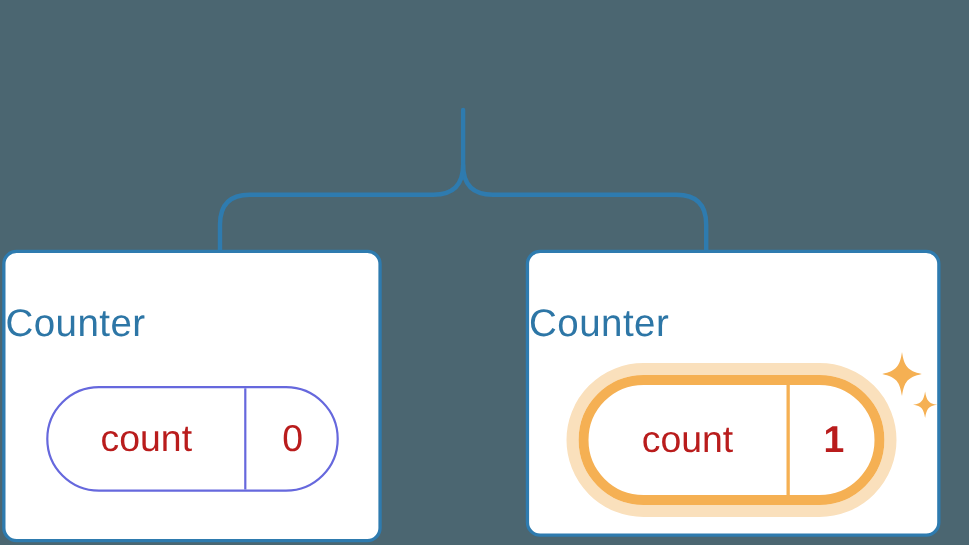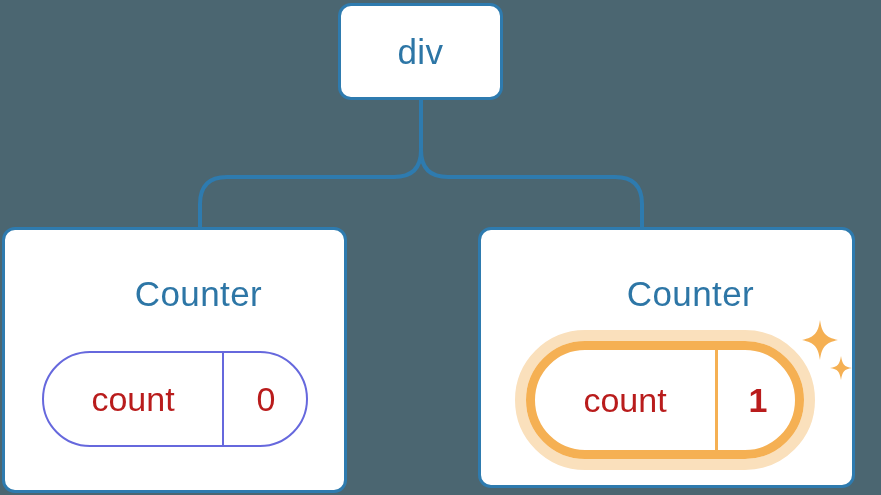--- a/index.html
+++ b/index.html
@@ -69,26 +69,24 @@
     left: 478px;
     top: 227px;
     width: 377px;
     height: 261px;
   }
   .card-title {
     position: absolute;
     left: 0;
     right: 0;
     top: 46px;
-    text-align: center;
     color: #2d76a6;
     font-size: 35px;
     line-height: 1;
     letter-spacing: 0.4px;
-    padding-left: 48px;
   }
 
   
   .pill-wrap {
     position: absolute;
     display: flex;
     align-items: center;
   }
   .pill {
     display: flex;
@@ -183,23 +181,20 @@
 <body>
 
 <div id="stage">
 
   <svg id="connectors" viewBox="0 0 881 495" width="881" height="495">
 
     <path d="M 421 100 L 421 150 Q 421 177 448 177 L 615 177 Q 642 177 642 204 L 642 229" fill="none" stroke="#2e7baf" stroke-width="4" stroke-linecap="round"></path>
     <path d="M 421 150 Q 421 177 394 177 L 227 177 Q 200 177 200 204 L 200 229" fill="none" stroke="#2e7baf" stroke-width="4" stroke-linecap="round"></path>
   </svg>
 
-  <div class="root-node">
-    <span class="root-label">div</span>
-  </div>
 
   <div class="card card-left">
     <div class="card-title">Counter</div>
   </div>
 
   <div class="pill-wrap pill-left">
     <div class="pill">
       <div class="pill-key">count</div>
       <div class="pill-val">0</div>
     </div>

